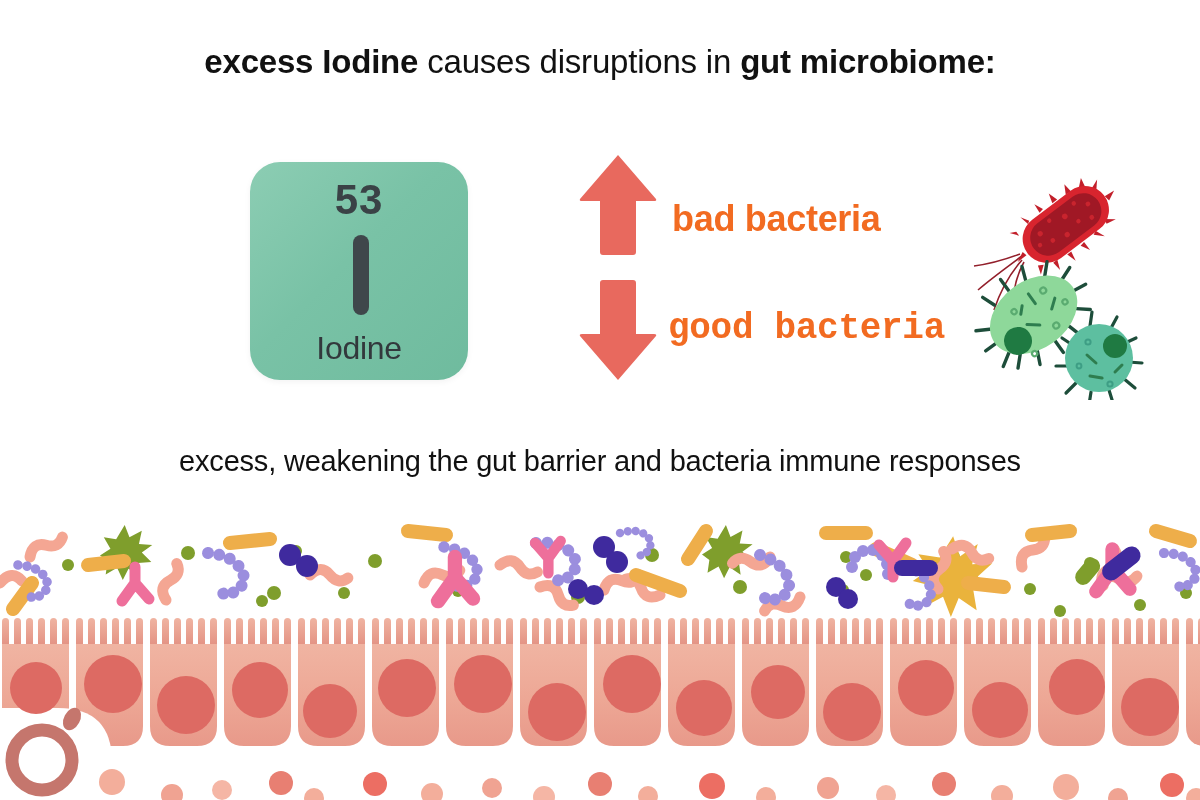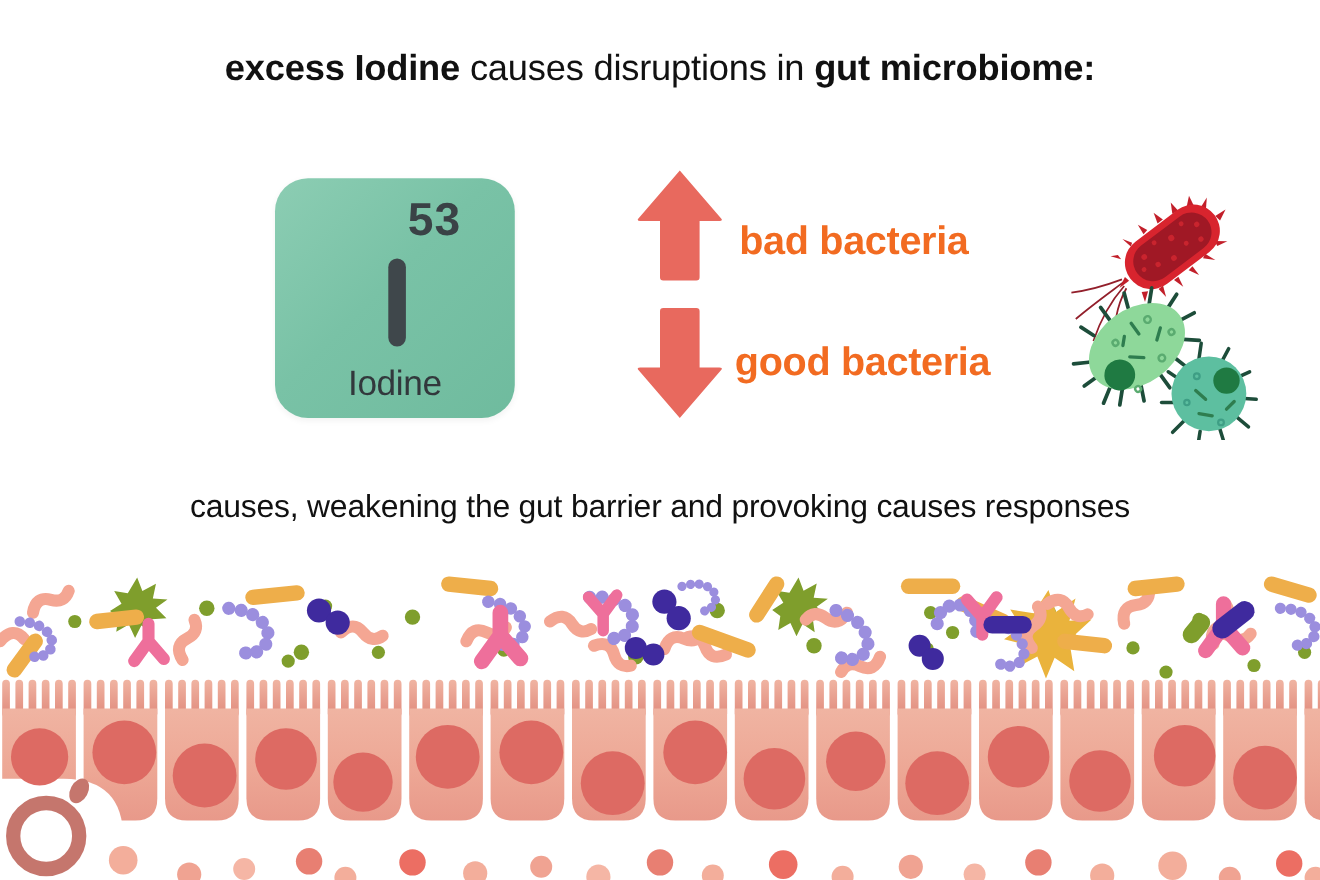--- a/index.html
+++ b/index.html
@@ -68,21 +68,20 @@
   }
   .iodine-number {
     position: absolute;
     left: 0; top: 14px;
     width: 218px;
     text-align: center;
     font-size: 42px;
     font-weight: 600;
     color: #3a4246;
     letter-spacing: 1px;
-    padding-left: 36px;
   }
   .iodine-symbol {
     position: absolute;
     left: 103px;
     top: 73px;
     width: 16px;
     height: 80px;
     border-radius: 8px;
     background: #3f474b;
   }
@@ -109,21 +108,21 @@
   }
   .lab {
     position: absolute;
     font-size: 36px;
     font-weight: 700;
     color: #f26b21;
     letter-spacing: -0.3px;
     white-space: nowrap;
   }
   .lab-bad  { left: 672px; top: 198px; }
-  .lab-good { left: 668px; top: 308px; }
+  .lab-good { left: 668px; top: 308px; font-family: Liberation Mono, monospace; }
 
   
   .bact-cluster {
     position: absolute;
     left: 960px;
     top: 150px;
     width: 200px;
     height: 250px;
   }
 
@@ -277,21 +276,21 @@
         </g>
         <g fill="none" stroke="#3e9e85" stroke-width="2">
           <circle cx="128" cy="192" r="2.6"></circle>
             <circle cx="150" cy="234" r="2.6"></circle>
           <circle cx="119" cy="216" r="2.4"></circle>
         </g>
       </g>
     </svg>
   </div>
 
-  <div class="subtitle"><span>causes, </span><b>weakening the gut barrier</b><span> and </span><b>provoking causes responses</b></div>
+  <div class="subtitle"><span>excess, </span><b>weakening the gut barrier</b><span> and </span><b>bacteria immune responses</b></div>
 
   <div class="microbe-band">
     <svg width="1200" height="112" viewBox="0 0 1200 112">
       <defs>
         <g id="wormS">
             <path d="M0 0 q10 -12 20 -2 q9 9 18 1" stroke="#f4a693" stroke-width="11" fill="none" stroke-linecap="round"></path>
           </g>
         <g id="chainC">
           <circle cx="0" cy="0" r="6"></circle>
             <circle cx="11" cy="3" r="6"></circle>

